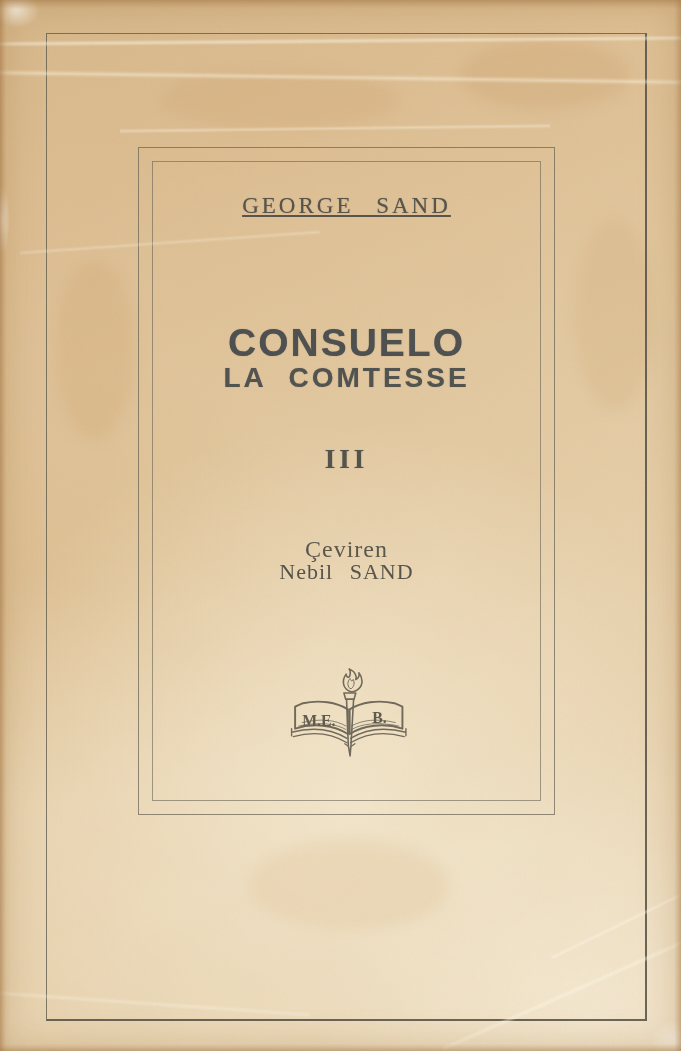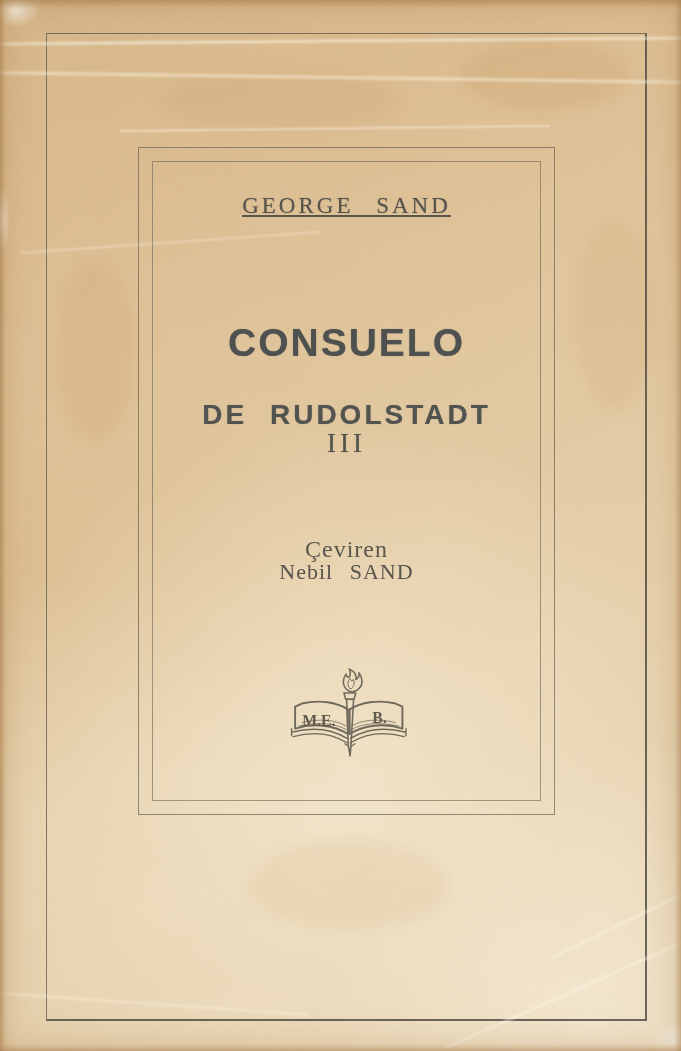--- a/index.html
+++ b/index.html
@@ -30,21 +30,21 @@
     position:absolute;inset:13px;
     border:1px solid rgba(104,100,86,0.62);
   }
   
   .tline{left:0;right:0;text-align:center;color:#4c4e4b;}
   .author{top:45px;font-size:23px;letter-spacing:3px;word-spacing:14px;color:#53514a;text-shadow:0 0 1px rgba(83,81,74,0.55);text-decoration:underline;}
   .booktitle{top:137px;font-family:"Liberation Sans",sans-serif;font-weight:bold;font-size:39px;letter-spacing:2px;color:#494d4e;text-shadow:0 0 1px rgba(73,77,78,0.6);margin-top:36px;}
   .sub1{top:214px;}
   .sub2{top:251px;}
   .subtitle{font-family:"Liberation Sans",sans-serif;font-weight:bold;font-size:28px;letter-spacing:3px;word-spacing:12px;color:#4c4f4e;text-shadow:0 0 1px rgba(76,79,78,0.55);}
-  .volume{top:280px;font-weight:normal;font-size:27px;letter-spacing:4px;color:#4e4f4c;text-shadow:0 0 1px rgba(78,79,76,0.5);}
+  .volume{top:296px;font-weight:bold;font-size:27px;letter-spacing:4px;color:#4e4f4c;text-shadow:0 0 1px rgba(78,79,76,0.5);}
   .translator-label{top:388px;font-size:24px;letter-spacing:1px;color:#55534b;}
   .translator-name{top:411px;font-size:22px;letter-spacing:1px;word-spacing:10px;color:#52504a;}
   .emblem{left:50%;top:520px;transform:translateX(-50%);}
   
   .crease{background:linear-gradient(to bottom, rgba(255,252,240,0) 0%, rgba(255,250,234,0.55) 50%, rgba(255,252,240,0) 100%);filter:blur(0.7px);pointer-events:none;}
   .stain{border-radius:50%;filter:blur(7px);pointer-events:none;}
   .edge-left{left:0;top:0;width:11px;height:1051px;background:linear-gradient(to right, rgba(176,132,80,0.45), rgba(221,190,146,0.25) 55%, rgba(221,190,146,0) 100%);}
   .edge-top{left:0;top:0;width:681px;height:9px;background:linear-gradient(to bottom, rgba(172,130,80,0.40), rgba(221,190,146,0) 100%);}
   .edge-right{right:0;top:0;width:7px;height:1051px;background:linear-gradient(to left, rgba(176,136,88,0.35), rgba(221,190,146,0) 100%);}
   .edge-bottom{left:0;bottom:0;width:681px;height:7px;background:linear-gradient(to top, rgba(176,136,88,0.35), rgba(221,190,146,0) 100%);}
@@ -63,21 +63,21 @@
   <div class="abs stain" style="left:250px;top:840px;width:200px;height:90px;background:rgba(205,165,108,0.14);"></div>
   <div class="abs stain" style="left:160px;top:70px;width:240px;height:60px;background:rgba(196,152,94,0.16);"></div>
 
   <div class="abs outer-border"></div>
 
   <div class="abs title-frame">
     <div class="title-frame-inner"></div>
 
     <div class="abs tline author">GEORGE SAND</div>
     <div class="abs tline booktitle">CONSUELO</div>
-    <div class="abs tline subtitle sub2">DE RUDOLSTADT</div>
+    <div class="abs tline subtitle sub1">LA COMTESSE</div>
     <div class="abs tline volume">III</div>
     <div class="abs tline translator-label">Çeviren</div>
     <div class="abs tline translator-name">Nebil SAND</div>
 
     <svg class="abs emblem" width="132" height="95" viewBox="0 0 150 108" fill="none" stroke="#6c675a" stroke-width="2.2" stroke-linecap="round" stroke-linejoin="round">
 
       <path d="M77 26 C70 22 69 14 74 7 C74.5 11 77.5 12 78.5 8 C79.5 4 78.5 3 77.5 1 C84 4 86.5 9 85 13 C88 12 89.5 8.5 88.5 5.5 C93 11 93.5 19 88.5 23.5 C85 26.7 80 28 77 26 Z" stroke-width="1.8"></path>
       <path d="M78 23 C75 20 75.5 15 78.5 12 C79 15 81.5 15.5 82 13 C84 16.5 83 21 80.5 23 Z" stroke-width="1.1"></path>
 
       <path d="M71.5 28.5 L85 28.5 L83 35.5 L73.5 35.5 Z" stroke-width="1.8"></path>

